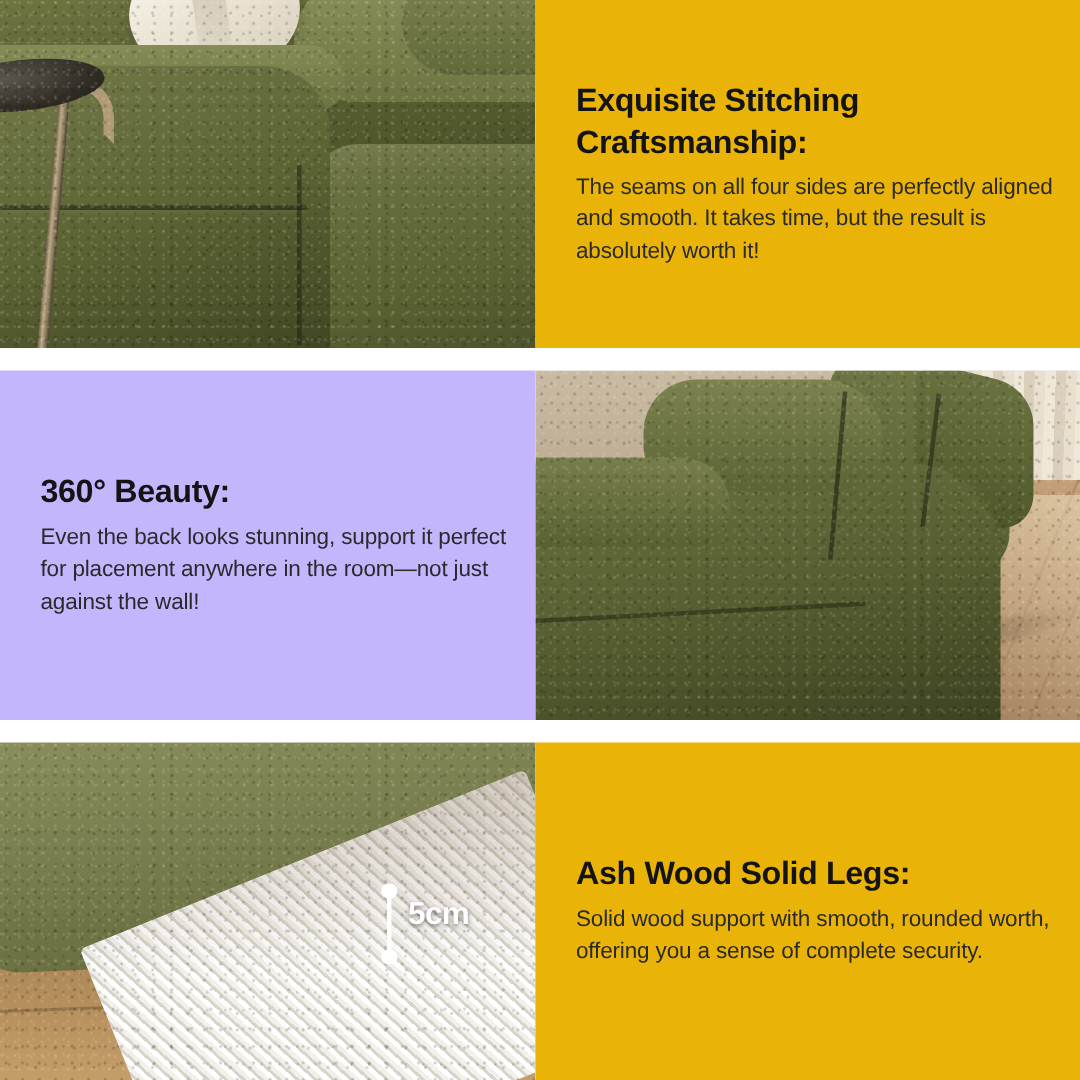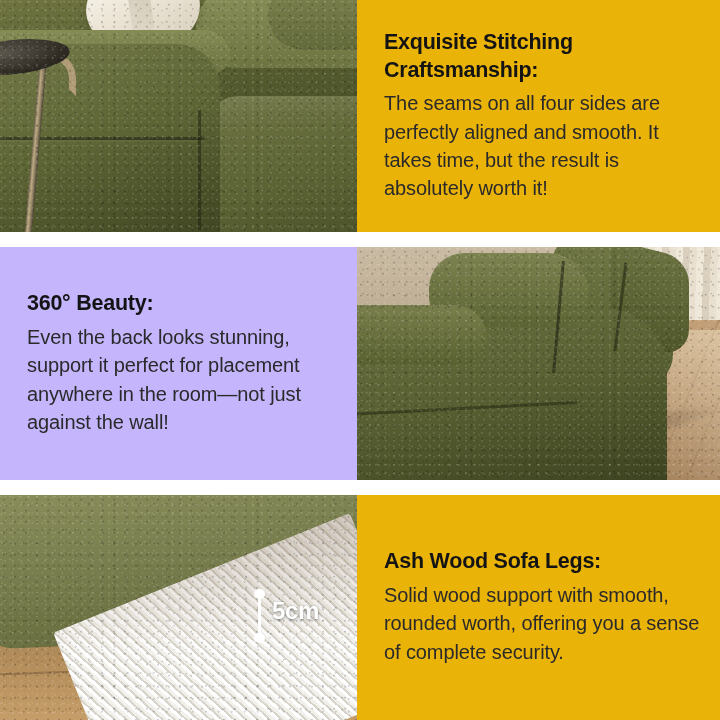--- a/index.html
+++ b/index.html
@@ -56,21 +56,21 @@
     font-weight: bold;
     font-size: 21.5px;
     line-height: 1.28;
     color: #141414;
     letter-spacing: -0.25px;
     margin: 0 0 5px 0;
   }
   .body {
     font-family: "Liberation Sans", sans-serif;
     font-weight: normal;
-    font-size: 20px;
+    font-size: 15px;
     line-height: 1.42;
     color: #2a2a2a;
     letter-spacing: -0.1px;
     margin: 0;
   }
 
   
   .photo1 {
     position: absolute;
     inset: 0;
@@ -401,21 +401,21 @@
     border-radius: 50%;
   }
   .measure-dot.top { top: 0px; }
   .measure-dot.bottom { top: 44px; }
   .measure-label {
     position: absolute;
     left: 20px;
     top: 10px;
     color: #ffffff;
     font-family: "Liberation Sans", sans-serif;
-    font-size: 24px;
+    font-size: 21px;
     font-weight: bold;
     letter-spacing: -0.4px;
     line-height: 1;
     text-shadow: 0 1px 3px rgba(0,0,0,0.45);
   }
 </style>
 </head>
 <body>
 
 <div class="infographic">
@@ -502,20 +502,20 @@
           <div class="measure-line"></div>
           <div class="measure-dot top"></div>
           <div class="measure-dot bottom"></div>
           <div class="measure-label">5cm</div>
         </div>
       </div>
     </div>
 
     <div class="cell cell-text">
       <div class="textwrap">
-        <h2 class="heading">Ash Wood Sofa Legs:</h2>
+        <h2 class="heading">Ash Wood Solid Legs:</h2>
         <p class="body">Solid wood support with smooth, rounded worth, offering you a sense of complete security.</p>
       </div>
     </div>
 
   </div>
 
 </div>
 
 </body></html>

